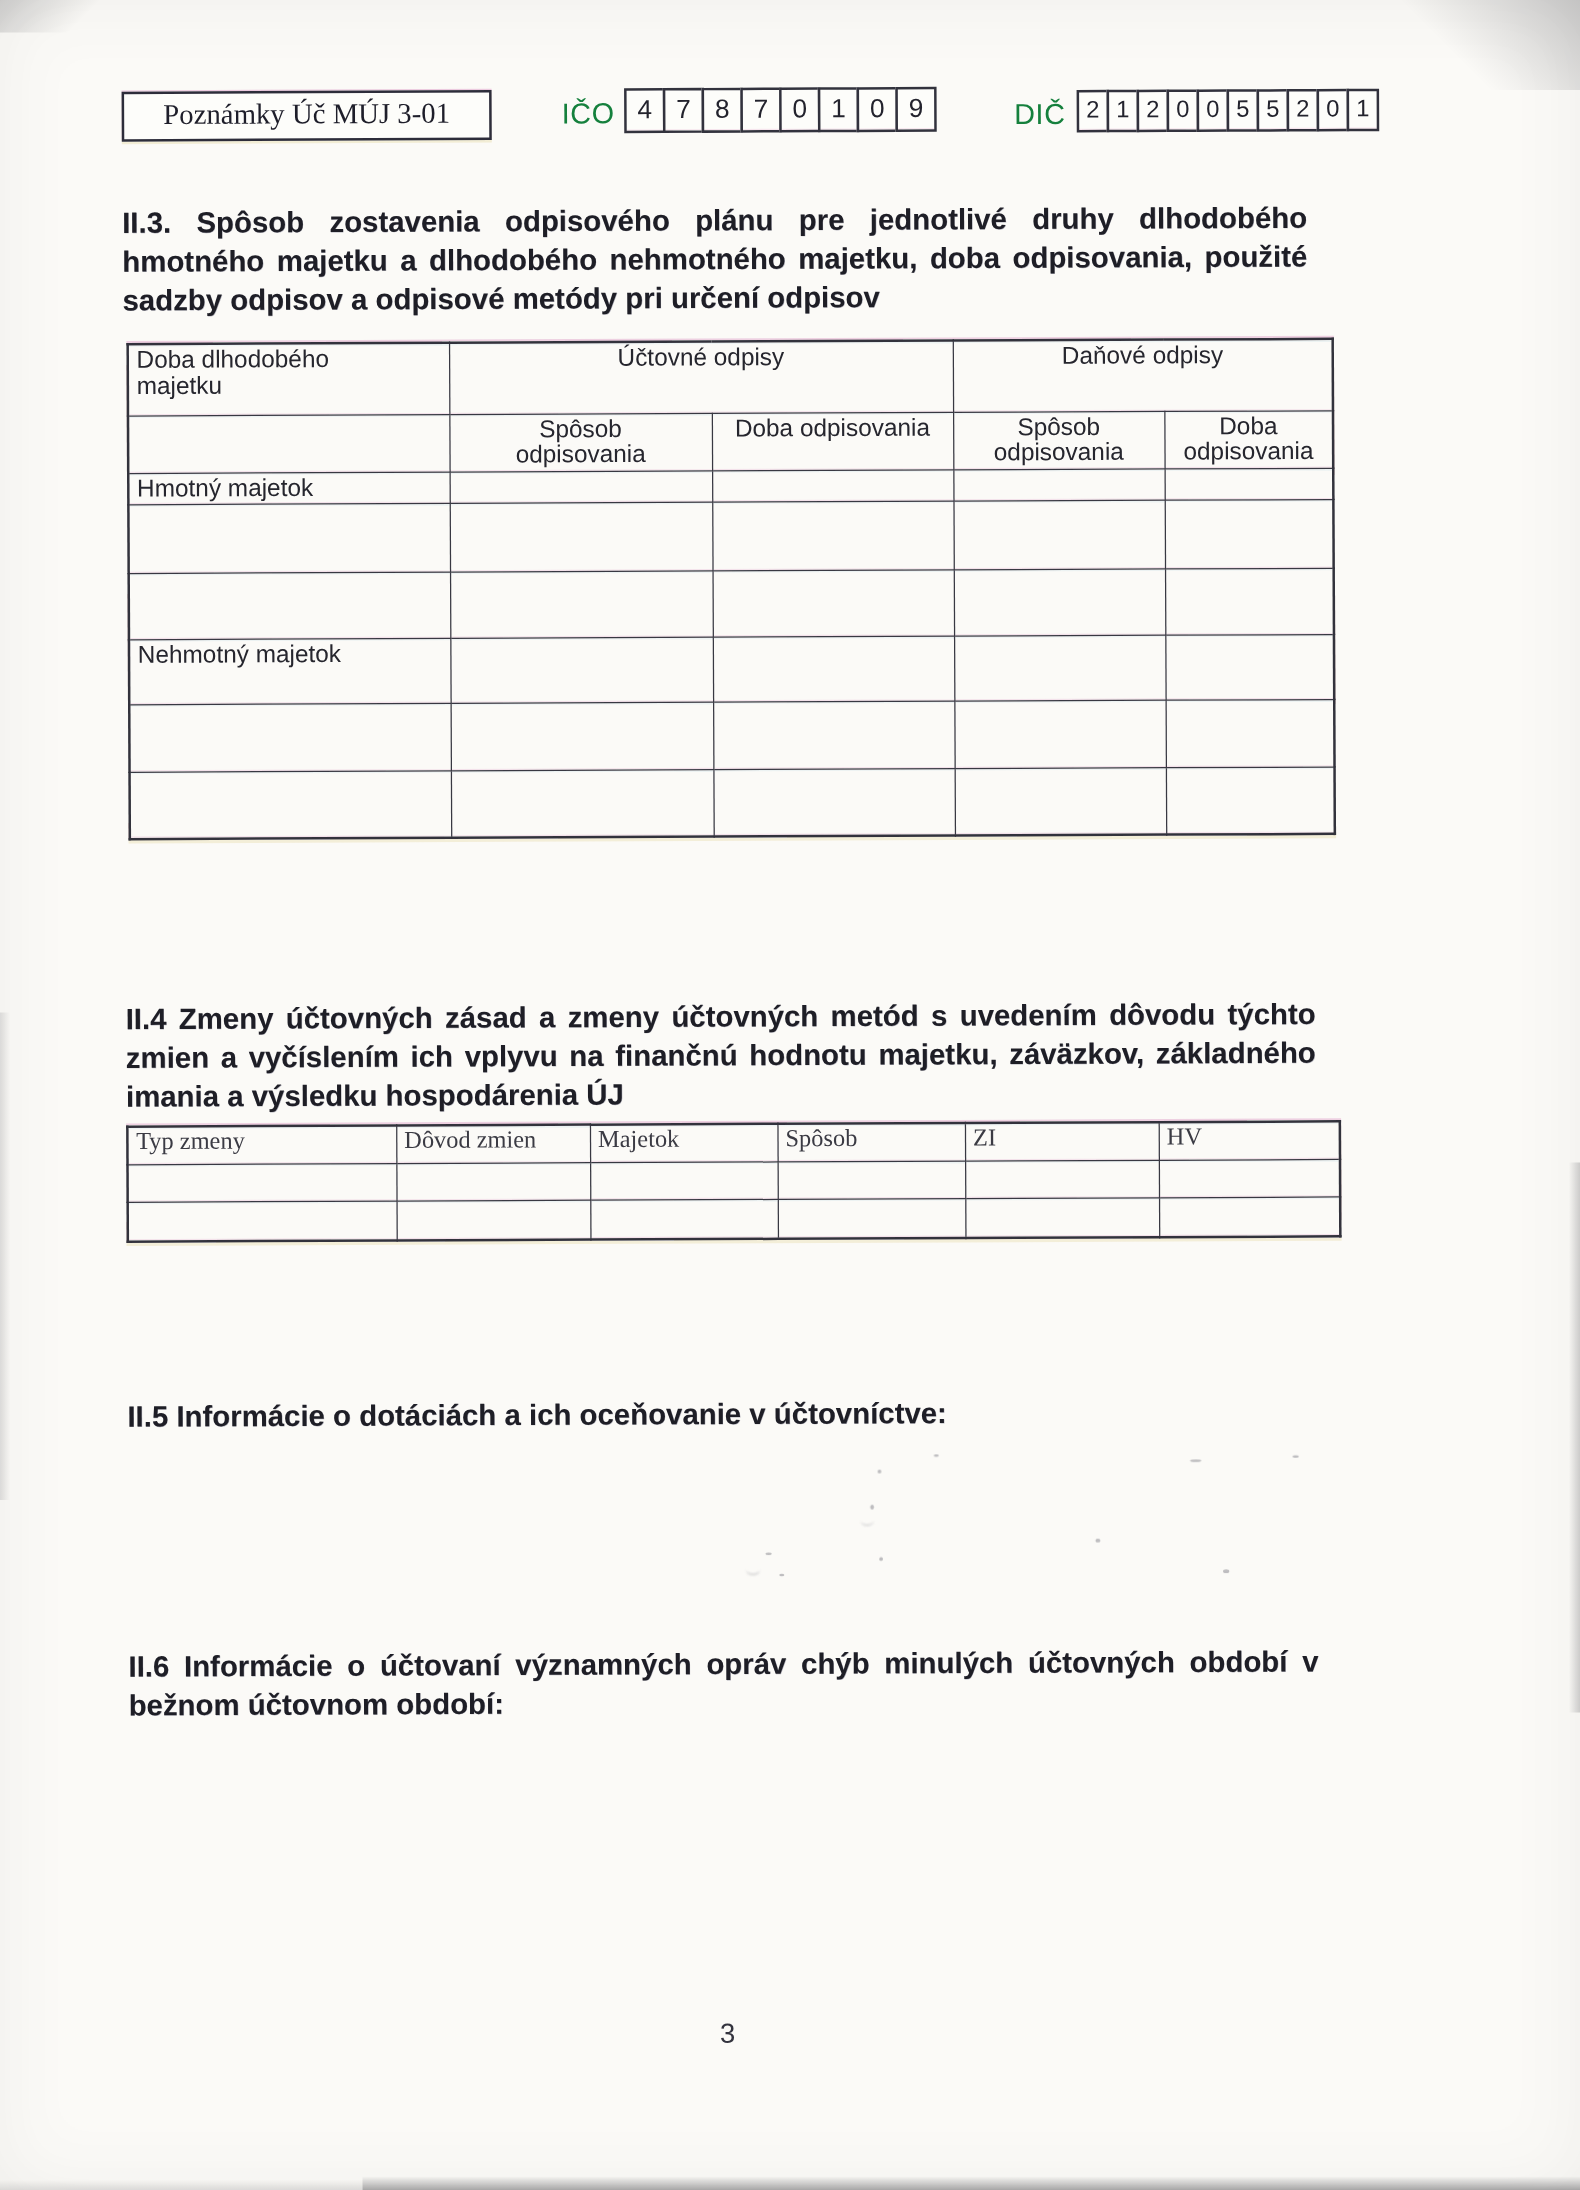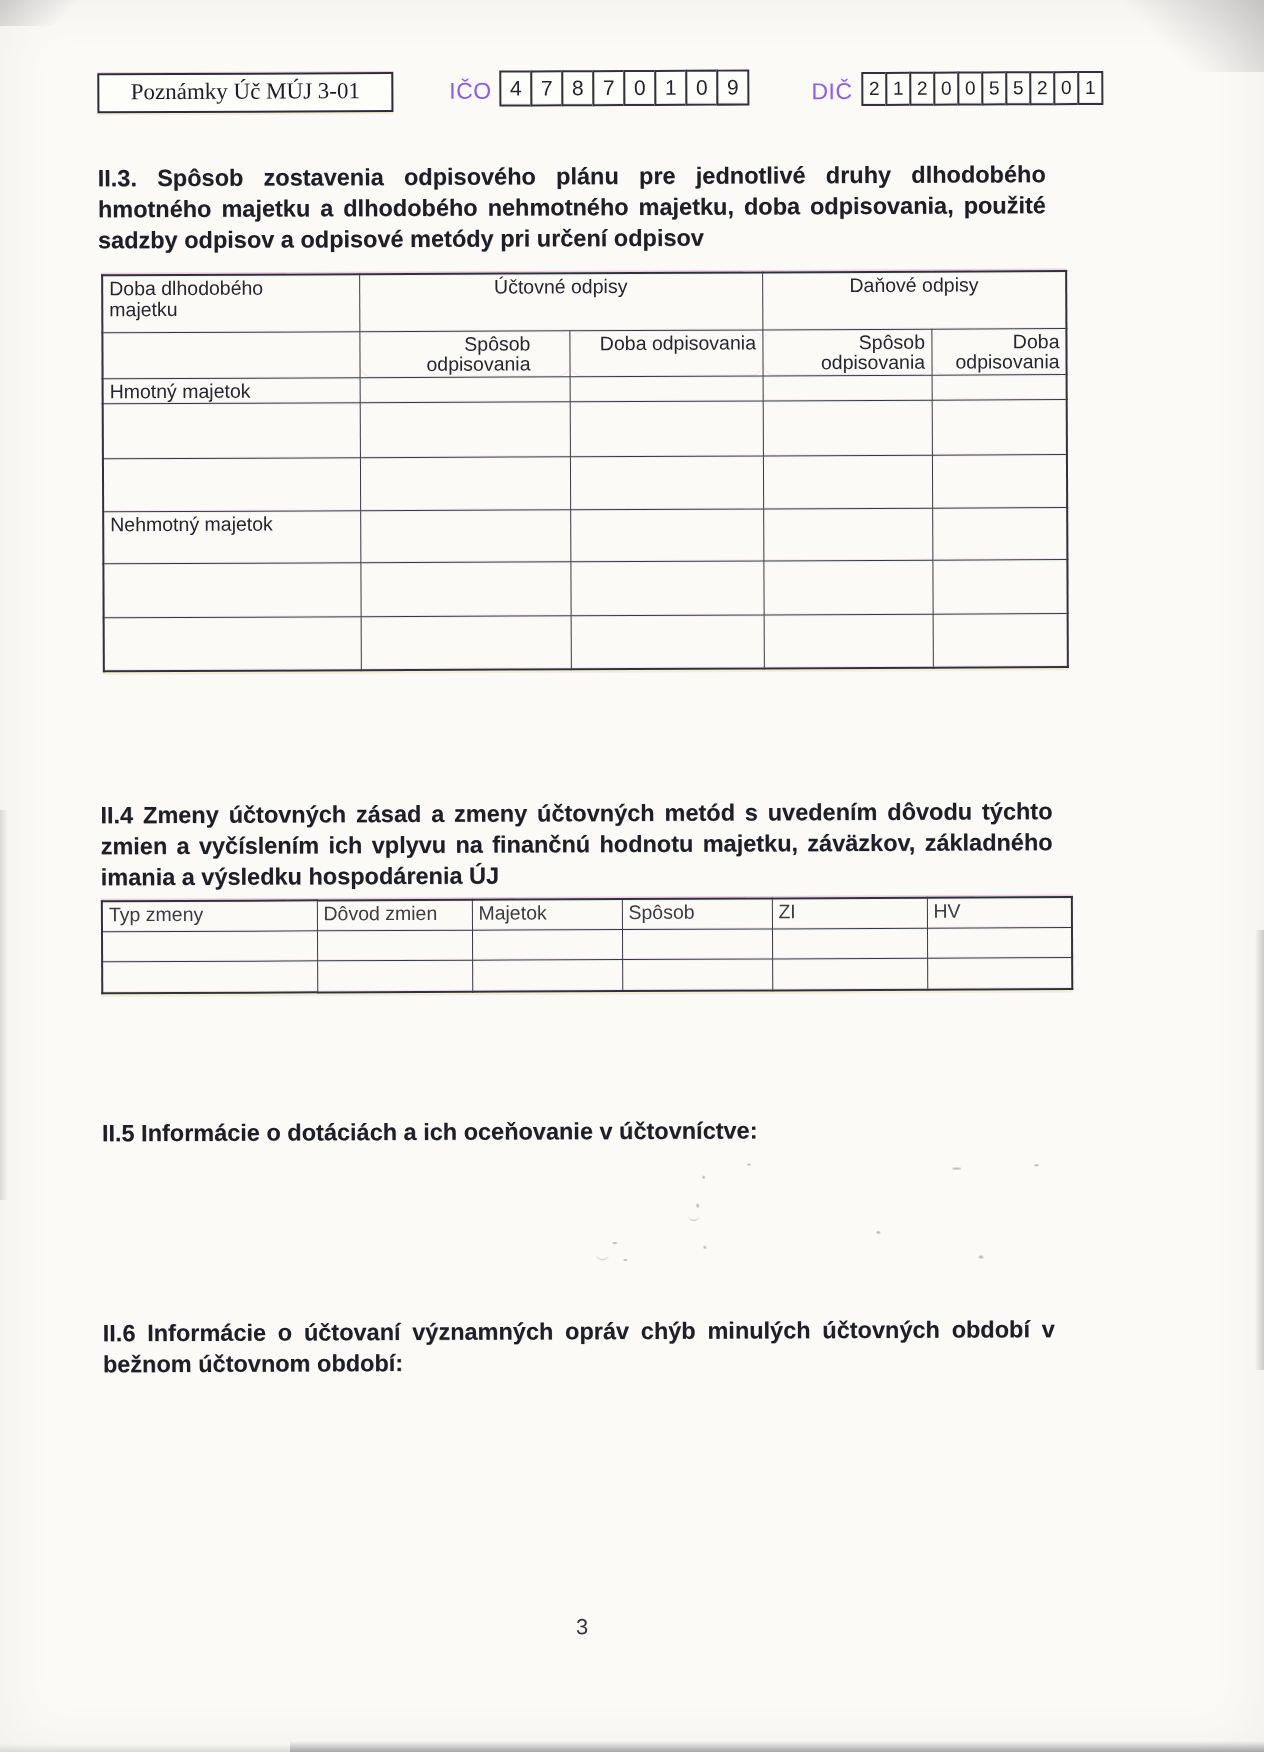--- a/index.html
+++ b/index.html
@@ -14,21 +14,21 @@
   .edge-r{right:0;top:930px;width:9px;height:440px;background:linear-gradient(to left,rgba(130,130,132,.35),rgba(130,130,132,0));}
   .edge-l{left:0;top:810px;width:8px;height:390px;background:linear-gradient(to right,rgba(130,130,132,.22),rgba(130,130,132,0));}
   .edge-b{left:290px;right:0;bottom:0;height:11px;background:linear-gradient(to top,rgba(105,105,108,.55),rgba(105,105,108,0));}
   .edge-bl{left:0;bottom:0;width:290px;height:8px;background:linear-gradient(to top,rgba(105,105,108,.18),rgba(105,105,108,0));}
   .vignette{position:absolute;inset:0;box-shadow:inset 0 0 60px rgba(80,80,85,.07);}
 
   
   .form-code-box{position:absolute;left:100px;top:71px;width:292px;height:36px;border:2px solid #2d2d3a;
       background:#fdfdfa;text-align:center;line-height:34px;font-family:"Liberation Serif","DejaVu Serif",serif;
       font-size:23px;color:#1e1e2a;box-shadow:0 -1px 0 rgba(190,60,150,.25),0 2px 0 rgba(210,185,80,.2);}
-  .id-label{position:absolute;font-size:23px;color:#8b5cf6;letter-spacing:.5px;}
+  .id-label{position:absolute;font-size:23px;color:#15803d;letter-spacing:.5px;}
   .ico-label{left:452px;top:77px;}
   .dic-label{left:814px;top:79px;}
   .digit-row{position:absolute;display:flex;}
   .ico-row{left:502px;top:70px;}
   .dic-row{left:864px;top:73px;}
   .digit-box{border:2px solid #32323d;background:#fdfdfa;margin-left:-2px;text-align:center;color:#23232d;
       box-shadow:inset 0 -1px 0 rgba(195,60,150,.12);}
   .digit-box:first-child{margin-left:0;}
   .ico-row .digit-box{width:29px;height:32px;line-height:32px;font-size:21px;}
   .dic-row .digit-box{width:22px;height:30px;line-height:30px;font-size:19px;}
@@ -44,27 +44,27 @@
   
   table{border-collapse:collapse;table-layout:fixed;}
   .t1{position:absolute;left:103px;top:272px;width:964px;}
   .t2{position:absolute;left:100px;top:898px;width:970px;}
   .t1,.t2{box-shadow:0 -1.5px 0 rgba(190,60,150,.22),0 2.5px 0 rgba(210,185,80,.18);}
   .t1 td,.t2 td{border:1.6px solid #383842;font-size:19.5px;line-height:20.5px;vertical-align:top;padding:2px 6px;
       box-shadow:inset 0 -1px 0 rgba(195,60,150,.13),inset 0 1px 0 rgba(90,165,205,.09);}
   .t1{border:2.5px solid #32323c;}
   .t2{border:2px solid #32323c;}
   .gh{text-align:center;padding-top:7px;color:#26262e;}
-  .sh{text-align:right;padding-top:1px;color:#26262e;border-radius:11px;}
+  .sh{text-align:center;padding-top:1px;color:#26262e;}
   .lbl{padding-top:3px;color:#26262e;}
   .w180{max-width:185px;}
   .w130{width:132px;margin:0 auto;}
   .rH1{height:57px;}.rH2{height:43px;}
   .rA{height:25px;}.rB{height:55px;}.rC{height:53px;}.rD{height:52px;}.rE{height:54px;}.rF{height:53px;}
-  .t2 td{color:#3b3b44;}
+  .t2 td{color:#3b3b44;font-family:Liberation Serif, serif;}
   .t2 .rT{height:30px;}.t2 .rU{height:30px;}.t2 .rV{height:32px;}
 
   
   .pagenum{position:absolute;left:558px;top:1614px;width:40px;text-align:center;font-size:22px;color:#33333e;}
 
   
   .sm{position:absolute;background:rgba(115,115,125,.45);border-radius:50%;filter:blur(.6px);}
   .arc{position:absolute;background:transparent;border:none;border-bottom:1.6px solid rgba(115,115,125,.42);
        border-radius:50%;filter:blur(.7px);}
 </style>

